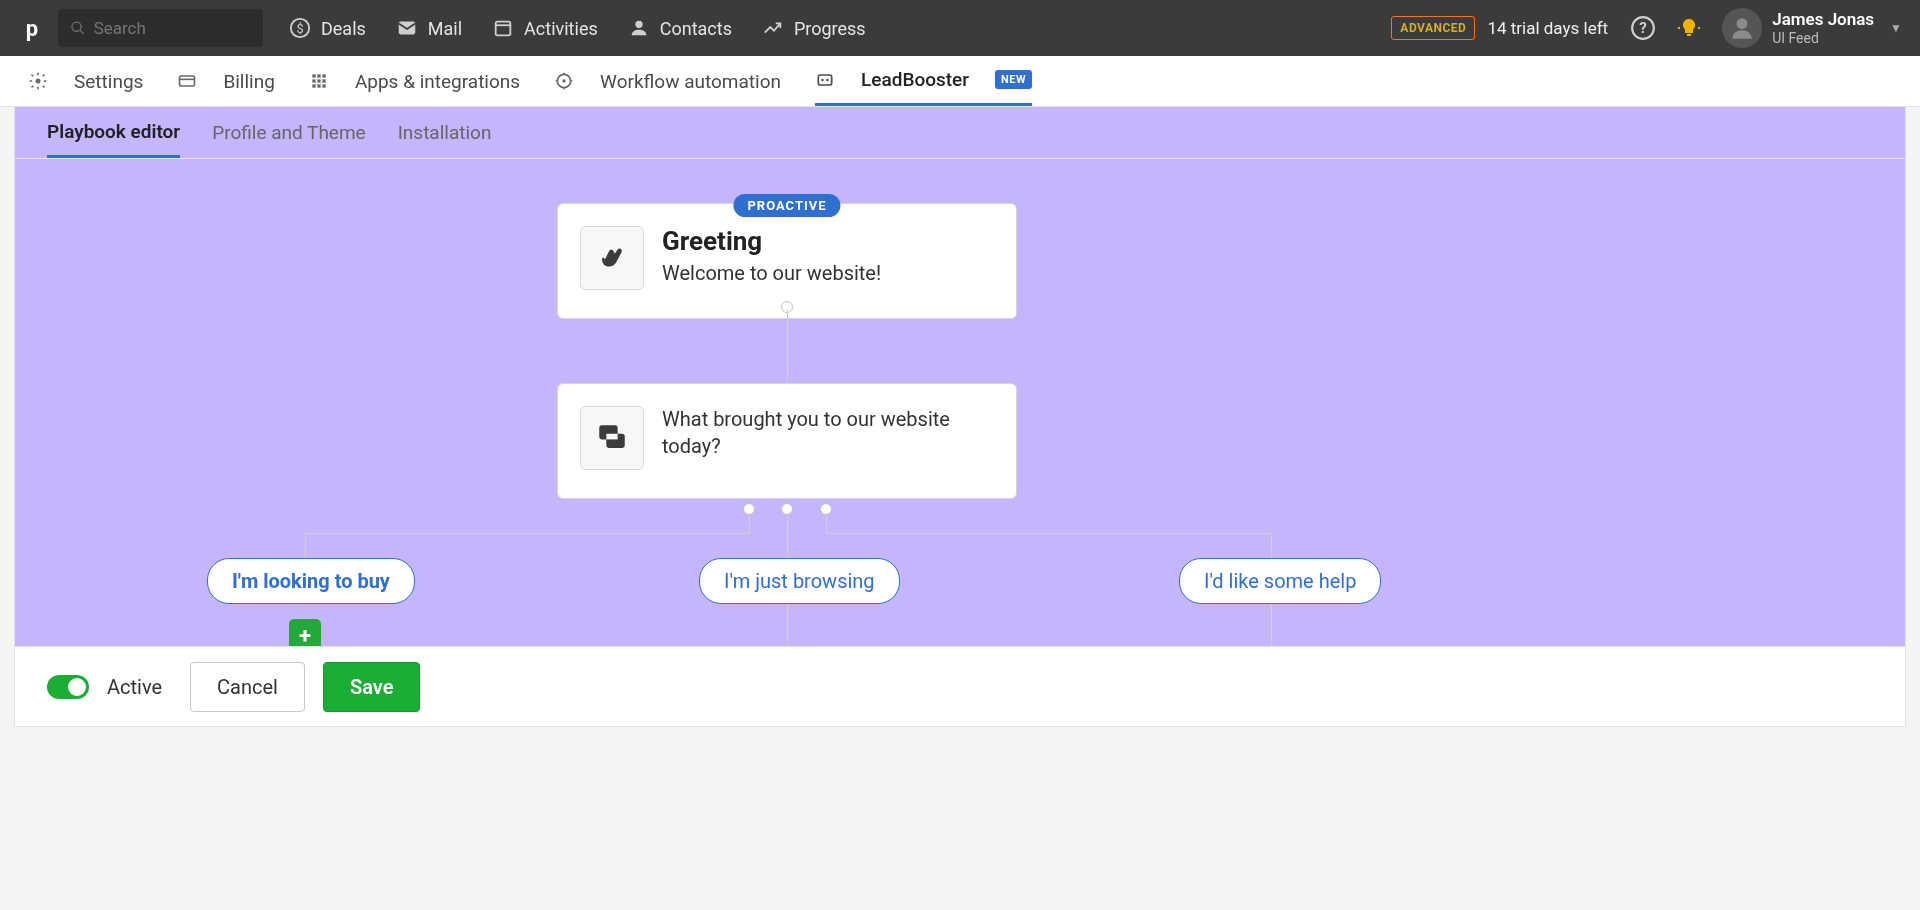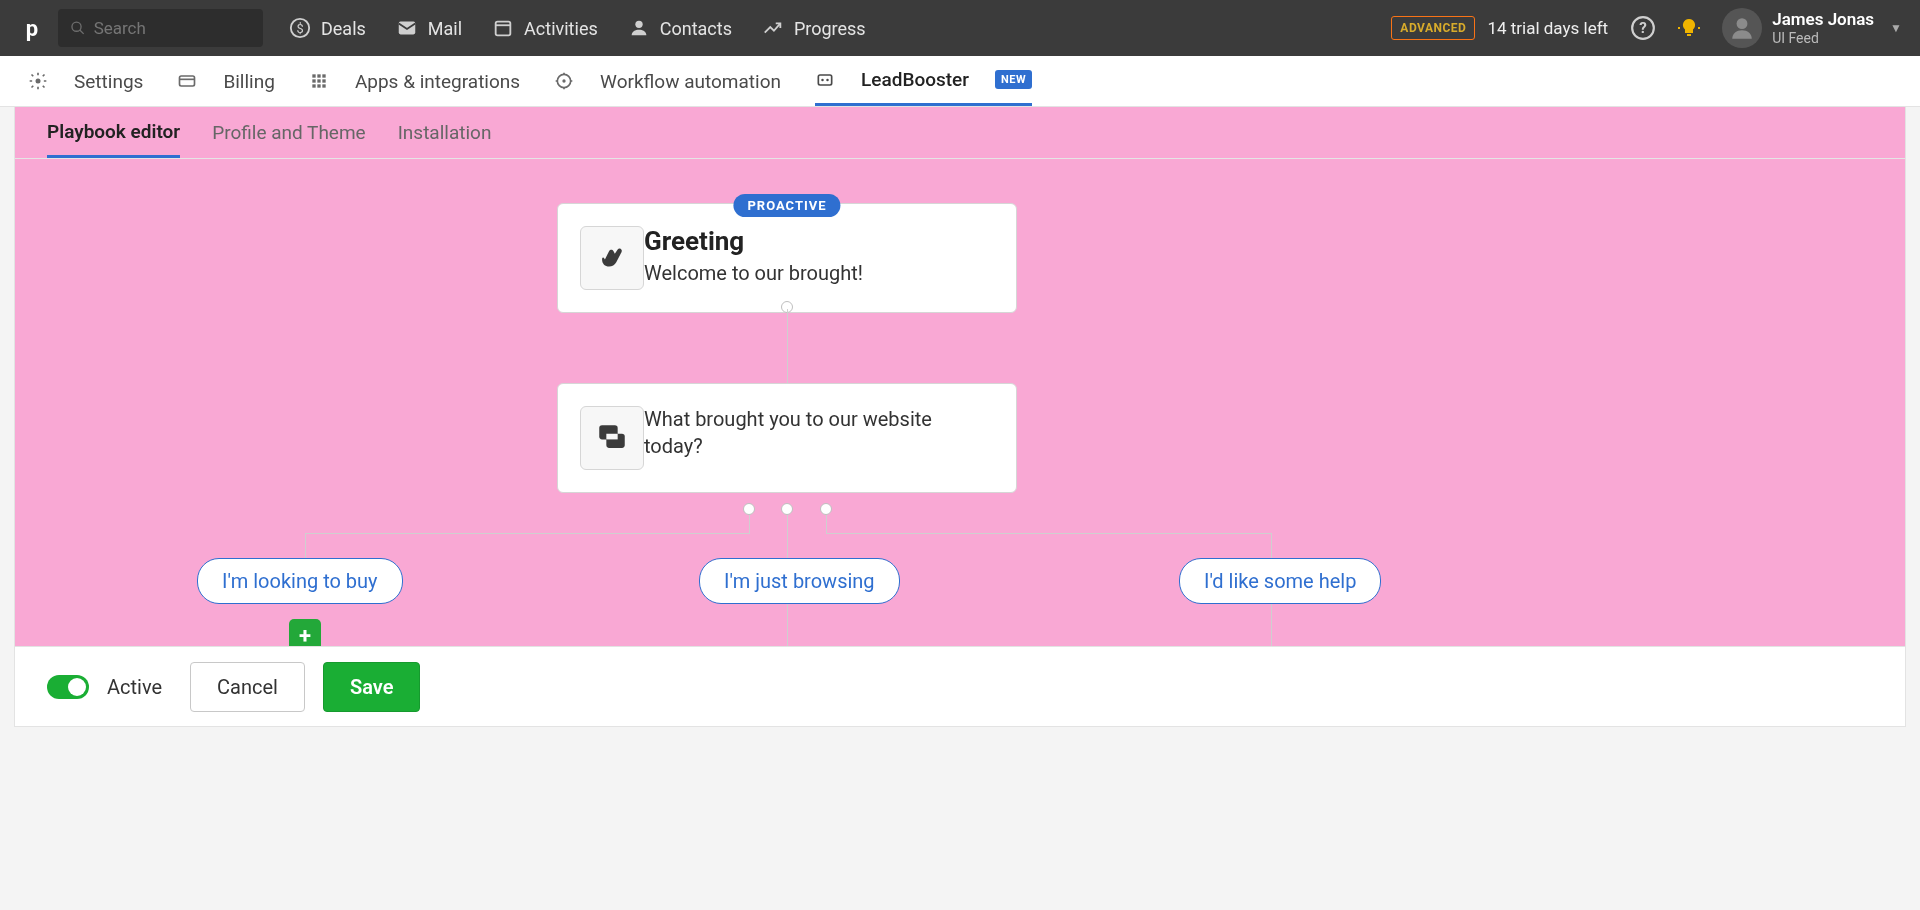--- a/index.html
+++ b/index.html
@@ -25,40 +25,40 @@
   .caret { color:#aaa; font-size:12px; margin-left:6px;}
 
   
   .subbar { background:#fff; height:51px; border-bottom:1px solid #e3e3e3; display:flex; align-items:center; padding:0 28px; gap:34px;}
   .sub-item { display:flex; align-items:center; gap:26px; color:#4a4a4a; font-size:19px; cursor:pointer; height:100%; }
   .sub-item svg { width:20px; height:20px; fill:#6a6a6a;}
   .sub-item.active { color:#222; border-bottom:3px solid #2f6fd0; font-weight:500;}
   .new-chip { background:#2f6fd0; color:#fff; font-size:11px; font-weight:700; padding:3px 6px; border-radius:3px; letter-spacing:.5px;}
 
   
-  .panel { background:#f9a8d4; margin:0 14px; border:1px solid #e3e3e3; border-top:none; height: 620px; position:relative; }
+  .panel { background:#c4b5fd; margin:0 14px; border:1px solid #e3e3e3; border-top:none; height: 620px; position:relative; }
   .tabs { display:flex; gap:32px; padding:0 32px; height:52px; align-items:center; border-bottom:1px solid #e5e5e5;}
   .tab { font-size:19px; color:#666; height:100%; display:flex; align-items:center; cursor:pointer;}
   .tab.active { color:#222; font-weight:600; border-bottom:3px solid #2f6fd0;}
 
   
   .canvas { position:relative; height:calc(100% - 52px); overflow:hidden;}
-  .card { position:absolute; left:542px; width:460px; border:1px solid #d6d6d6; border-radius:6px; background:#fff; padding:22px 22px 22px 22px; display:flex; }
+  .card { position:absolute; left:542px; width:460px; border:1px solid #d6d6d6; border-radius:6px; background:#fff; padding:22px 22px 28px 22px; display:flex; gap:18px;}
   .card.greet { top:44px; }
   .card.quest { top:224px; }
   .ico-box { width:64px; height:64px; border:1px solid #d6d6d6; border-radius:6px; background:#f7f7f7; display:flex; align-items:center; justify-content:center; flex-shrink:0;}
   .card-title { font-size:26px; font-weight:700; color:#222; margin-bottom:4px;}
   .card-text  { font-size:20px; color:#333; line-height:1.35;}
   .proactive { position:absolute; left:50%; top:-10px; transform:translateX(-50%); background:#2f6fd0; color:#fff; font-size:13px; font-weight:700; letter-spacing:1px; padding:4px 14px; border-radius:14px;}
 
   .port { position:absolute; width:12px; height:12px; border:1px solid #bfbfbf; background:#fff; border-radius:50%;}
   .vline, .hline { position:absolute; background:#cfcfcf;}
 
   .answer { position:absolute; top:399px; border:1px solid #2f6fd0; color:#2f6fd0; background:#fff; font-size:20px; padding:10px 24px; border-radius:22px; cursor:pointer; white-space:nowrap;}
-  .ans1 { left:182px;}
+  .ans1 { left:192px;font-weight:bold;}
   .ans2 { left:684px;}
   .ans3 { left:1164px;}
 
   .add-btn { position:absolute; left:274px; top:460px; width:32px; height:32px; background:#23a839; border-radius:5px; display:flex; align-items:center; justify-content:center; color:#fff; font-size:22px; font-weight:700; cursor:pointer;}
 
   
   .l1 { left:772px; top:150px; width:1px; height:74px;} 
   .p1 { left:766px; top:142px;} 
   .p2a { left:728px; top:344px;} .p2b { left:766px; top:344px;} .p2c { left:805px; top:344px;}
   .l2 { left:772px; top:356px; width:1px; height:210px;}
@@ -222,21 +222,21 @@
 
     <div class="card greet">
       <span class="proactive">PROACTIVE</span>
       <div class="ico-box">
         <svg viewBox="0 0 24 24" width="34" height="34">
             <path d="M7 13l3-6c.6-1.2 2.4-1.2 3 0l1 2 2-3c.7-1.1 2.4-.9 2.8.4.3.9-.1 1.6-.5 2.3L15 15c-1 2-3 3-5 3-3 0-5-2-5-5 0-1.3.7-2.4 2-0z" fill="#3b3b3b"></path>
           </svg>
       </div>
       <div>
         <div class="card-title">Greeting</div>
-        <div class="card-text">Welcome to our brought!</div>
+        <div class="card-text">Welcome to our website!</div>
       </div>
     </div>
     <div class="port p1"></div>
     <div class="vline l1"></div>
 
     <div class="card quest">
       <div class="ico-box">
         <svg viewBox="0 0 24 24" width="34" height="34">
             <rect x="3" y="3" width="13" height="10" rx="2" fill="#3b3b3b"></rect>
             <rect x="8" y="9" width="13" height="10" rx="2" fill="#3b3b3b"></rect>

